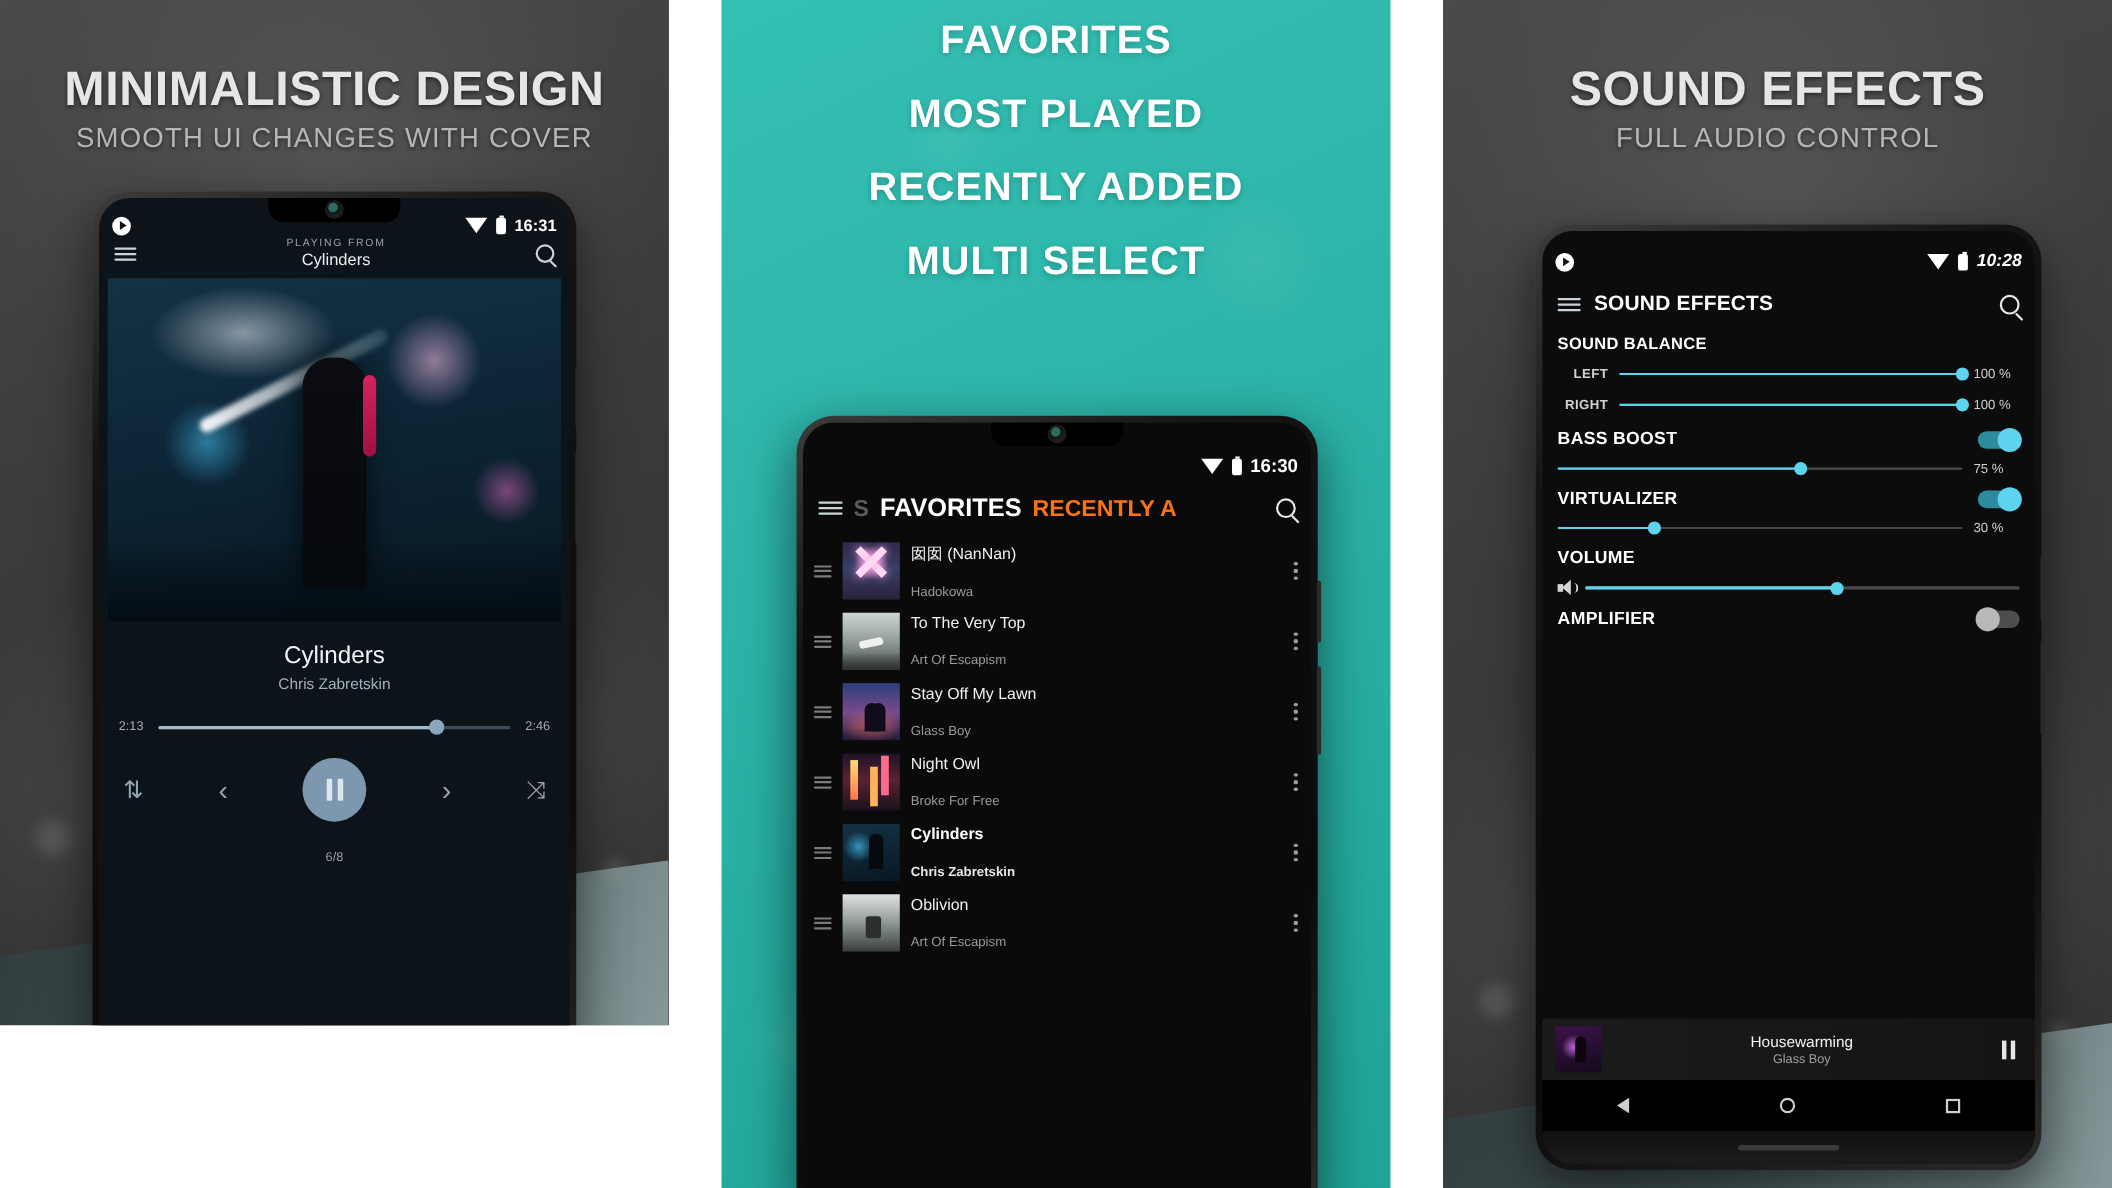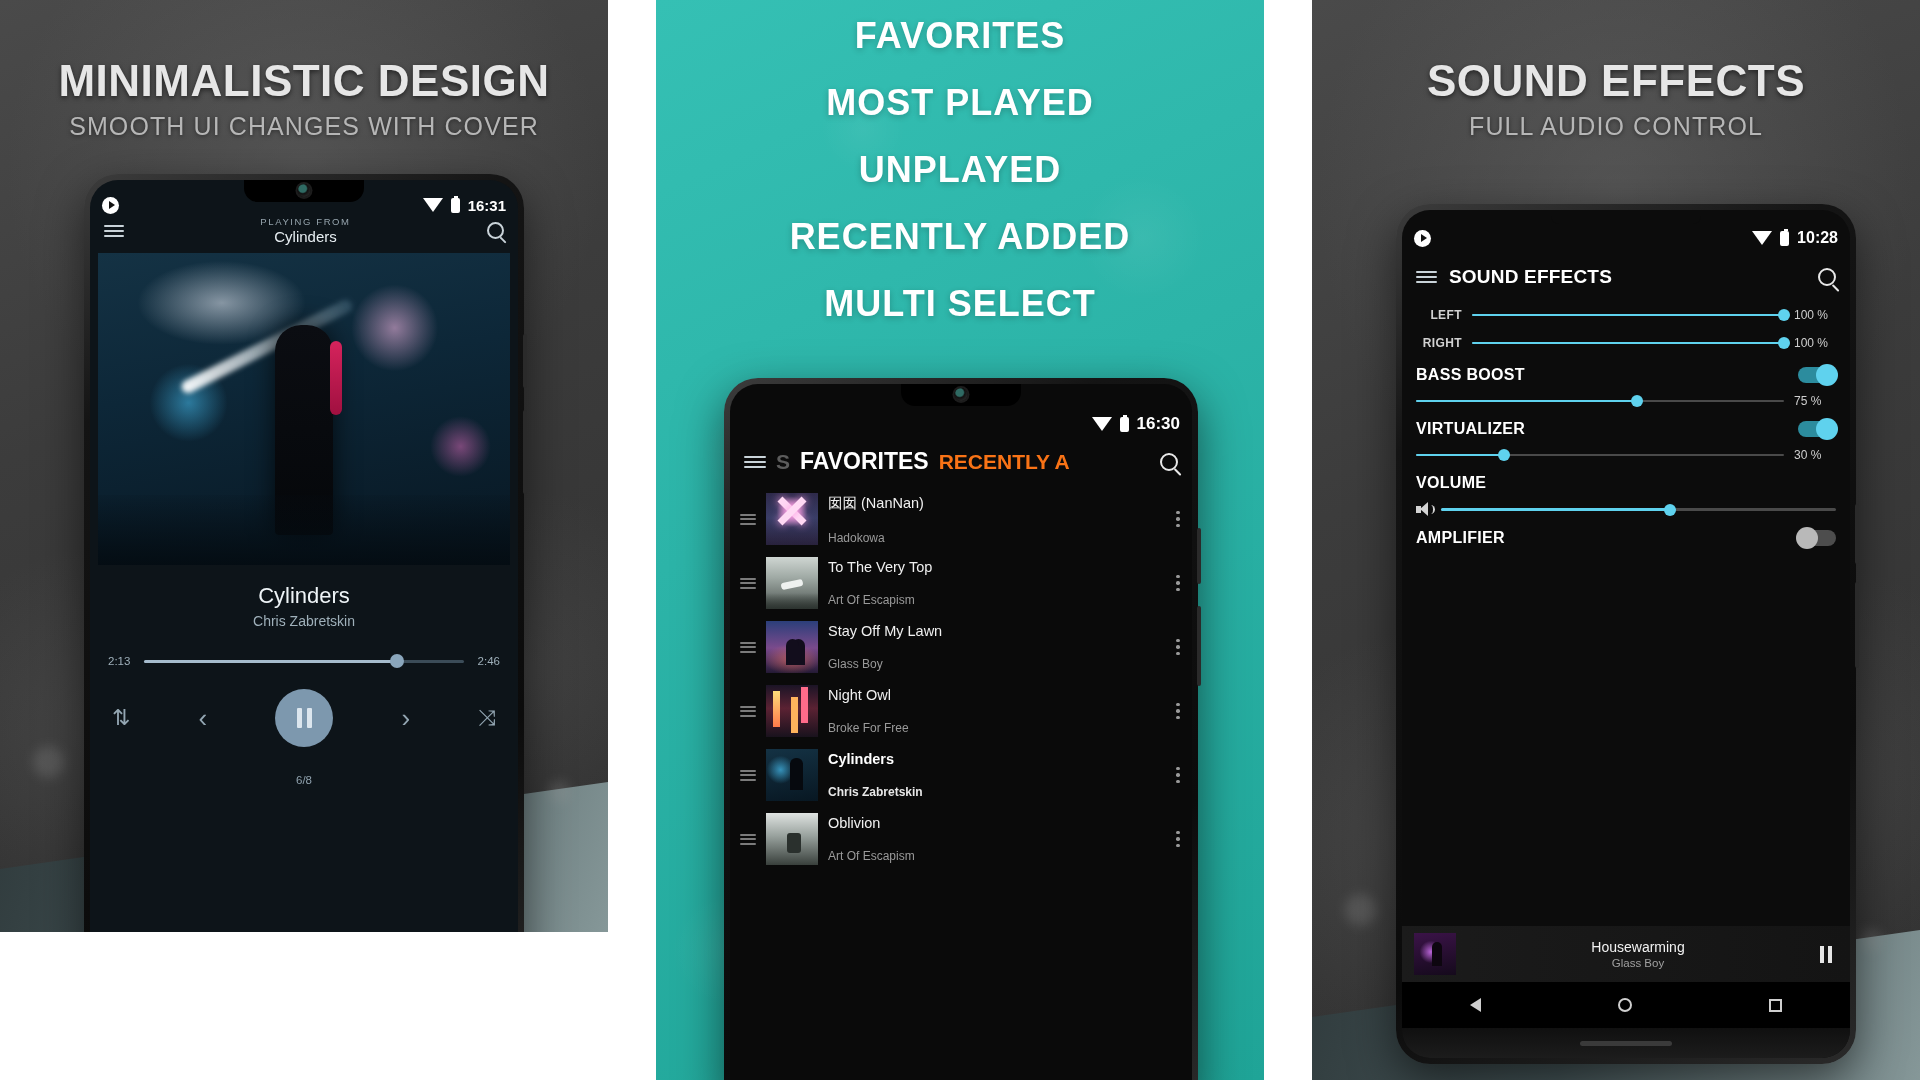--- a/index.html
+++ b/index.html
@@ -349,21 +349,20 @@
   </div>
 
   <div class="gap"></div>
 
   <div class="panel panel-2">
     <div class="panel-teal-bg"></div>
 
     <div class="teal-list" id="featureList">
         <div>FAVORITES</div>
         <div>MOST PLAYED</div>
-        <div>UNPLAYED</div>
         <div>RECENTLY ADDED</div>
         <div>MULTI SELECT</div>
       </div>
 
     <div class="phone" style="left:68px; top:378px; width:474px; height:720px;">
       <div class="phone-body" style="border-radius:34px 34px 0 0;">
         <div class="side-btn" style="top:150px; height:56px;"></div>
         <div class="side-btn" style="top:228px; height:80px;"></div>
         <div class="phone-screen" style="border-radius:28px 28px 0 0;">
           <div class="notch"></div>
@@ -515,41 +514,42 @@
     </div>
 
     <div class="phone" style="left:84px; top:204px; width:460px; height:860px;">
       <div class="phone-body">
         <div class="side-btn" style="top:300px; height:60px;"></div>
         <div class="side-btn" style="top:378px; height:86px;"></div>
         <div class="phone-screen">
           <div class="notch" style="width:150px;height:14px;background:#0c0c0c;border-radius:0 0 8px 8px;"></div>
 
           <div class="p3-screen">
-            <div class="statusbar" style="padding-top:8px; height:48px;">
+            <div class="statusbar" style="padding-top:8px; height:48px;font-style:italic;">
               <div class="sb-left">
                 <span class="play-chip"></span>
               </div>
               <div class="sb-right">
                 <span class="wifi"></span>
                 <span class="batt"></span>
                 <span class="clock" style="font-size:16px">10:28</span>
               </div>
             </div>
 
             <div class="p3-top">
               <span class="hamb" style="width:21px">
                   <i></i>
                   <i></i>
                   <i></i>
                 </span>
               <span class="p3-title">SOUND EFFECTS</span>
               <span class="srch2"></span>
             </div>
 
+            <div class="sec-title">SOUND BALANCE</div>
 
             <div class="bal-row">
               <span class="bal-lab">LEFT</span>
               <span class="tr2">
                 <span class="f" style="width:100%"></span>
                 <span class="k" style="left:100%"></span>
               </span>
               <span class="pct">100 %</span>
             </div>
 

